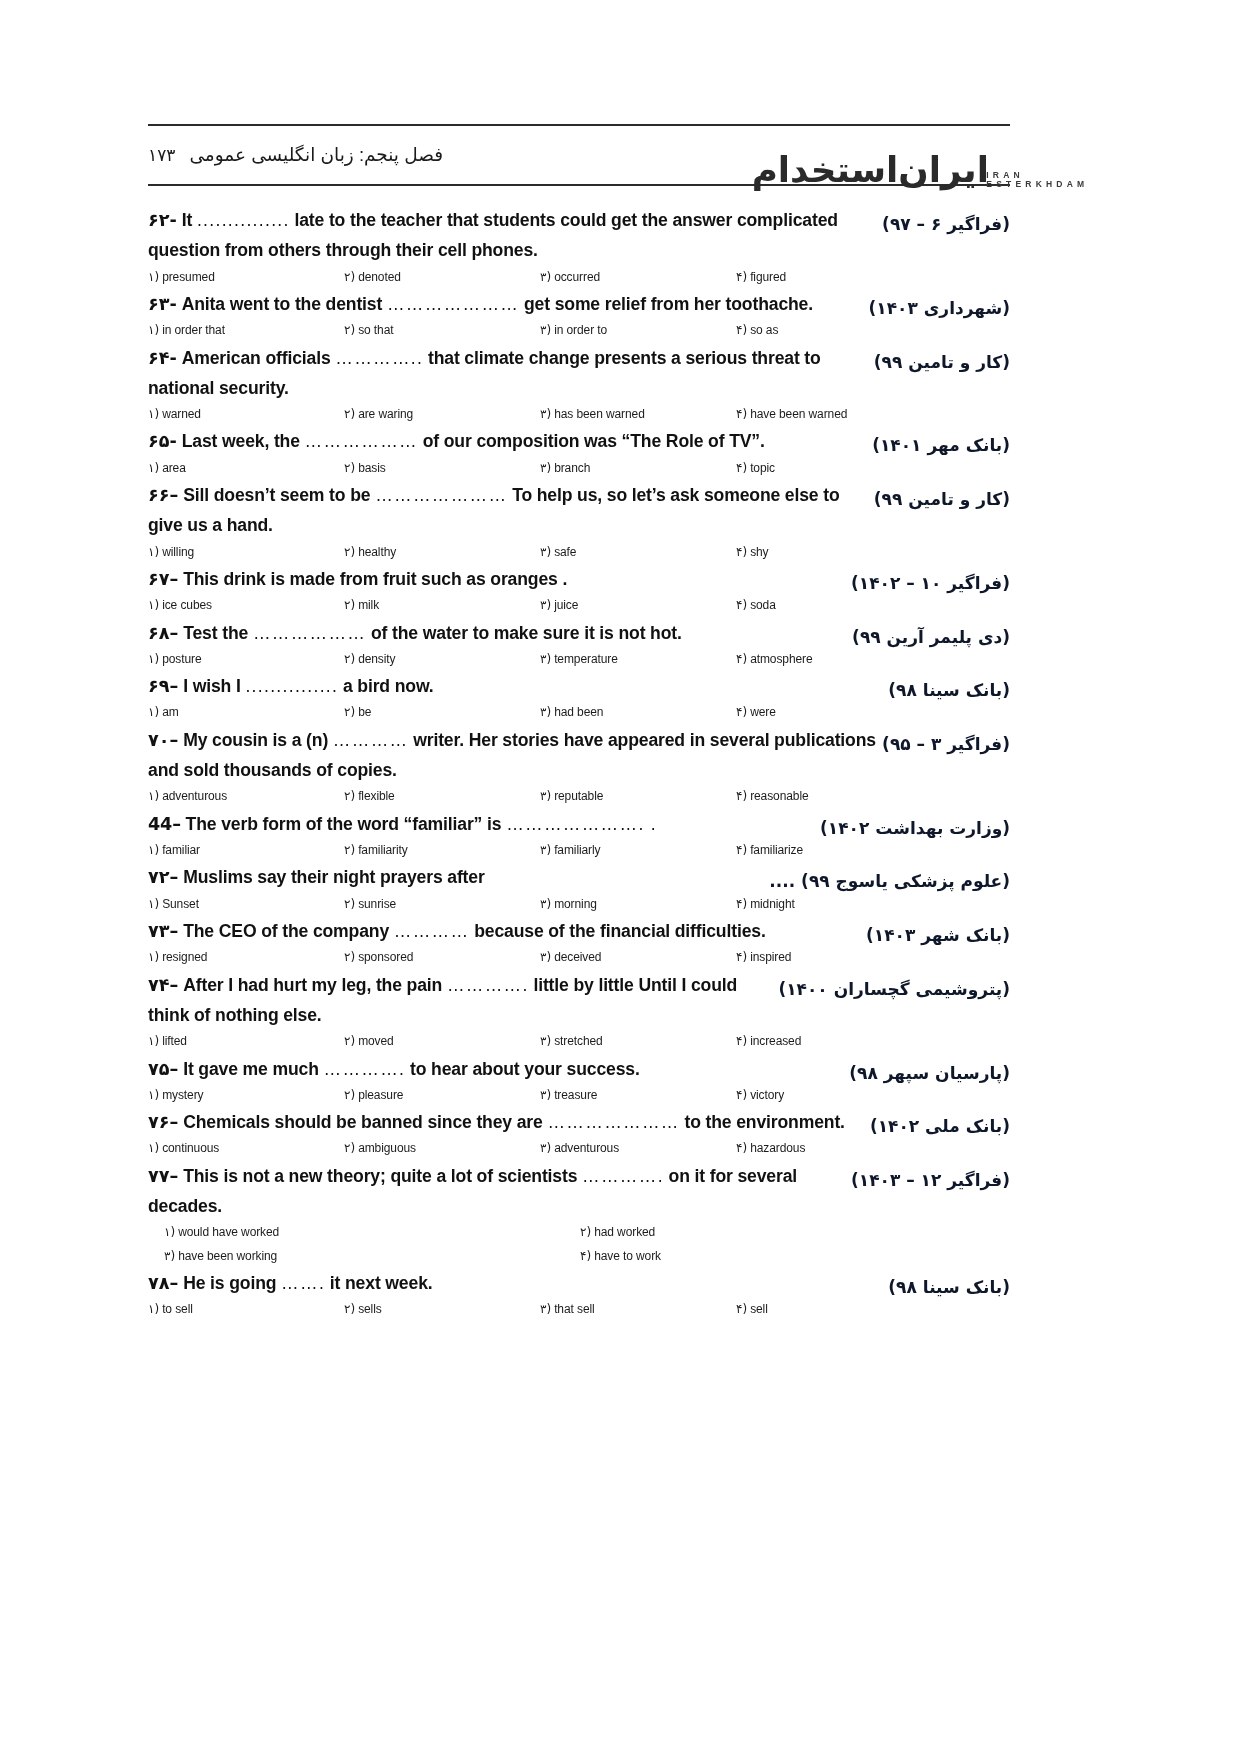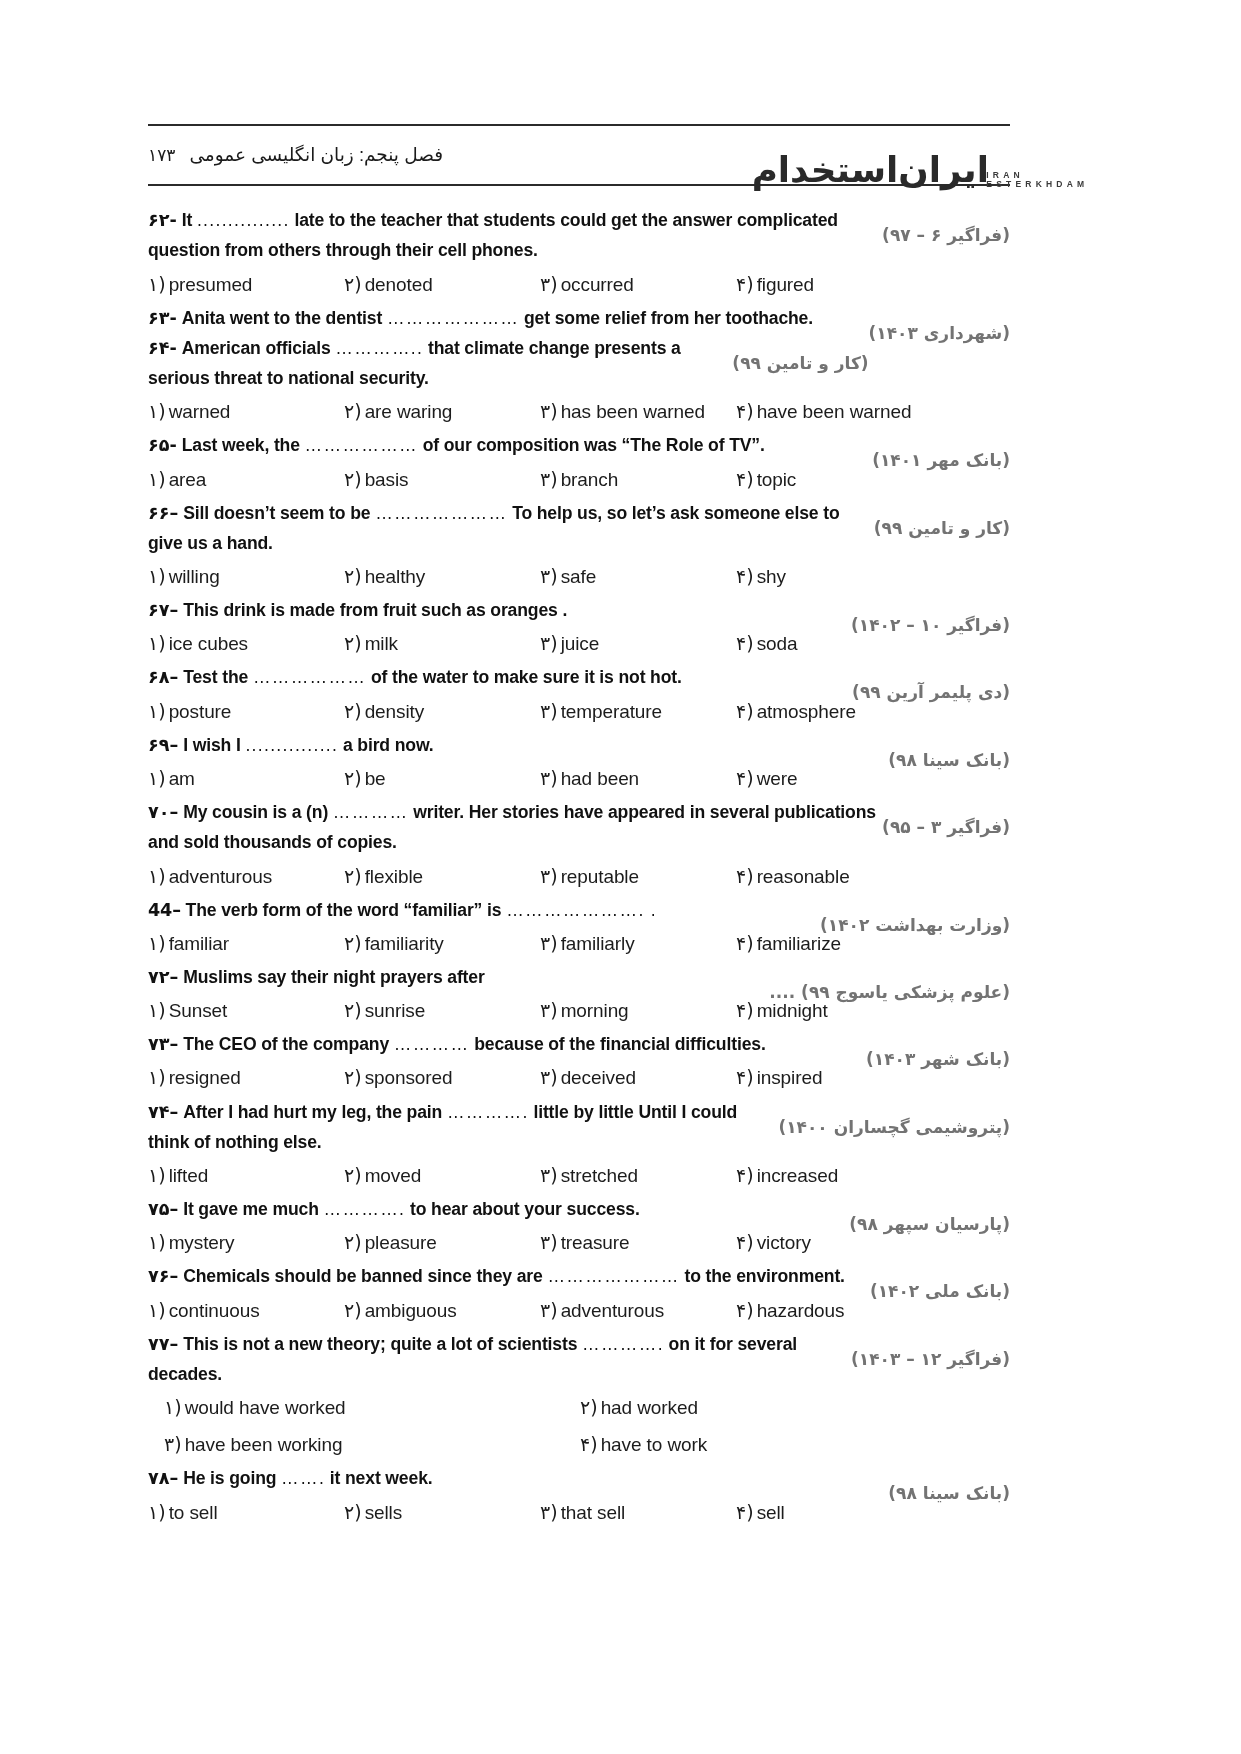--- a/index.html
+++ b/index.html
@@ -108,41 +108,41 @@
     direction: ltr;
     unicode-bidi: embed;
   }
   .q-stem .blankdots {
     font-weight: 400;
     letter-spacing: 1.3px;
   }
 
   .q-options {
     display: flex;
-    font-size: 19px;
+    font-size: 12px;
     line-height: 1.95;
     color: #1c1c1c;
     font-weight: 400;
     letter-spacing: -0.1px;
   }
   .q-options.cols4 > .opt { width: 196px; flex: 0 0 196px; }
   .q-options.cols2 > .opt { width: 400px; flex: 0 0 400px; margin-left: 16px; }
   .opt .onum {
     font-family: "DejaVu Sans", sans-serif;
     margin-right: 3px;
   }
   .source-inline {
     float: right;
     direction: rtl;
-    color: #737373;
+    color: #0f172a;
     font-size: 17px;
     font-weight: 600;
     white-space: nowrap;
     font-family: "DejaVu Sans", sans-serif;
-    margin-top: 16px;
+    margin-top: 5px;
   }
 </style>
 </head>
 <body>
 
 <div class="page">
 
   <div class="header">
     <div class="header-left">
       <span class="chapter-title">فصل پنجم: زبان انگلیسی عمومی</span>
@@ -159,20 +159,26 @@
         <div class="q-stem"><span class="source-inline">(فراگیر ۶ – ۹۷)</span><span class="qnum">۶۲-</span> <span>It</span> <span class="blankdots">...............</span> <span>late to the teacher that students could get the answer complicated question from others through their cell phones.</span></div>
         <div class="q-options cols4">
           <div class="opt"><span class="onum">۱)</span><span>presumed</span></div>
           <div class="opt"><span class="onum">۲)</span><span>denoted</span></div>
           <div class="opt"><span class="onum">۳)</span><span>occurred</span></div>
           <div class="opt"><span class="onum">۴)</span><span>figured</span></div>
         </div>
       </div>
       <div class="q-block">
         <div class="q-stem"><span class="source-inline">(شهرداری ۱۴۰۳)</span><span class="qnum">۶۳-</span> <span>Anita went to the dentist</span> <span class="blankdots">…………………</span> <span>get some relief from her toothache.</span></div>
+        <div class="q-options cols4">
+          <div class="opt"><span class="onum">۱)</span><span>in order that</span></div>
+          <div class="opt"><span class="onum">۲)</span><span>so that</span></div>
+          <div class="opt"><span class="onum">۳)</span><span>in order to</span></div>
+          <div class="opt"><span class="onum">۴)</span><span>so as</span></div>
+        </div>
       </div>
       <div class="q-block">
         <div class="q-stem"><span class="source-inline">(کار و تامین ۹۹)</span><span class="qnum">۶۴-</span> <span>American officials</span> <span class="blankdots">…………..</span> <span>that climate change presents a serious threat to national security.</span></div>
         <div class="q-options cols4">
           <div class="opt"><span class="onum">۱)</span><span>warned</span></div>
           <div class="opt"><span class="onum">۲)</span><span>are waring</span></div>
           <div class="opt"><span class="onum">۳)</span><span>has been warned</span></div>
           <div class="opt"><span class="onum">۴)</span><span>have been warned</span></div>
         </div>
       </div>

